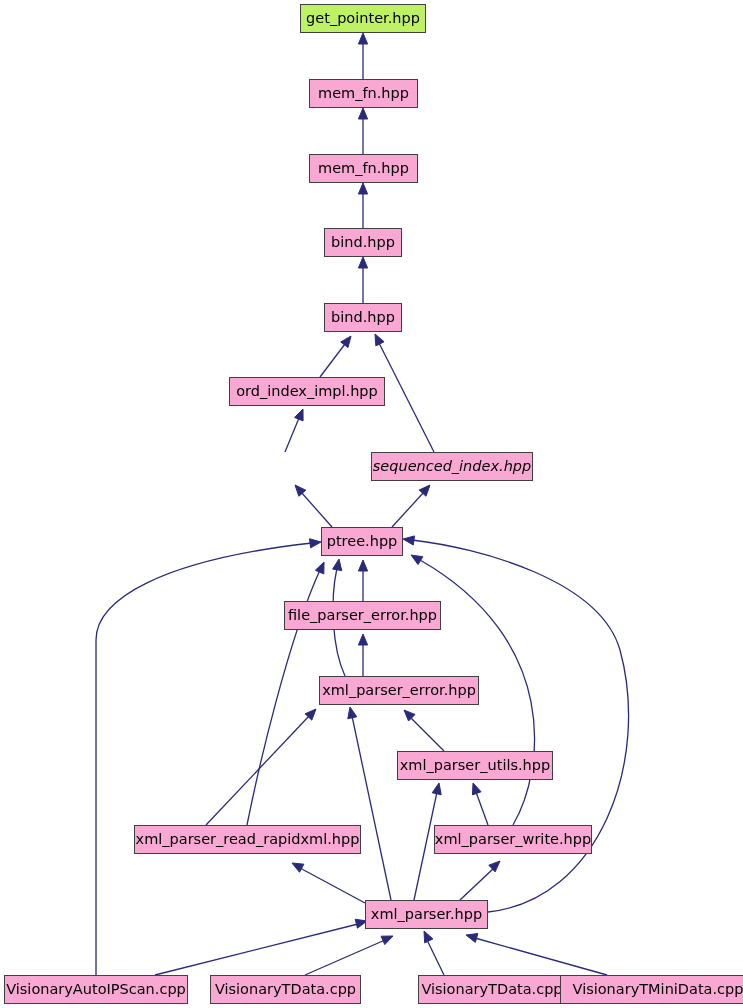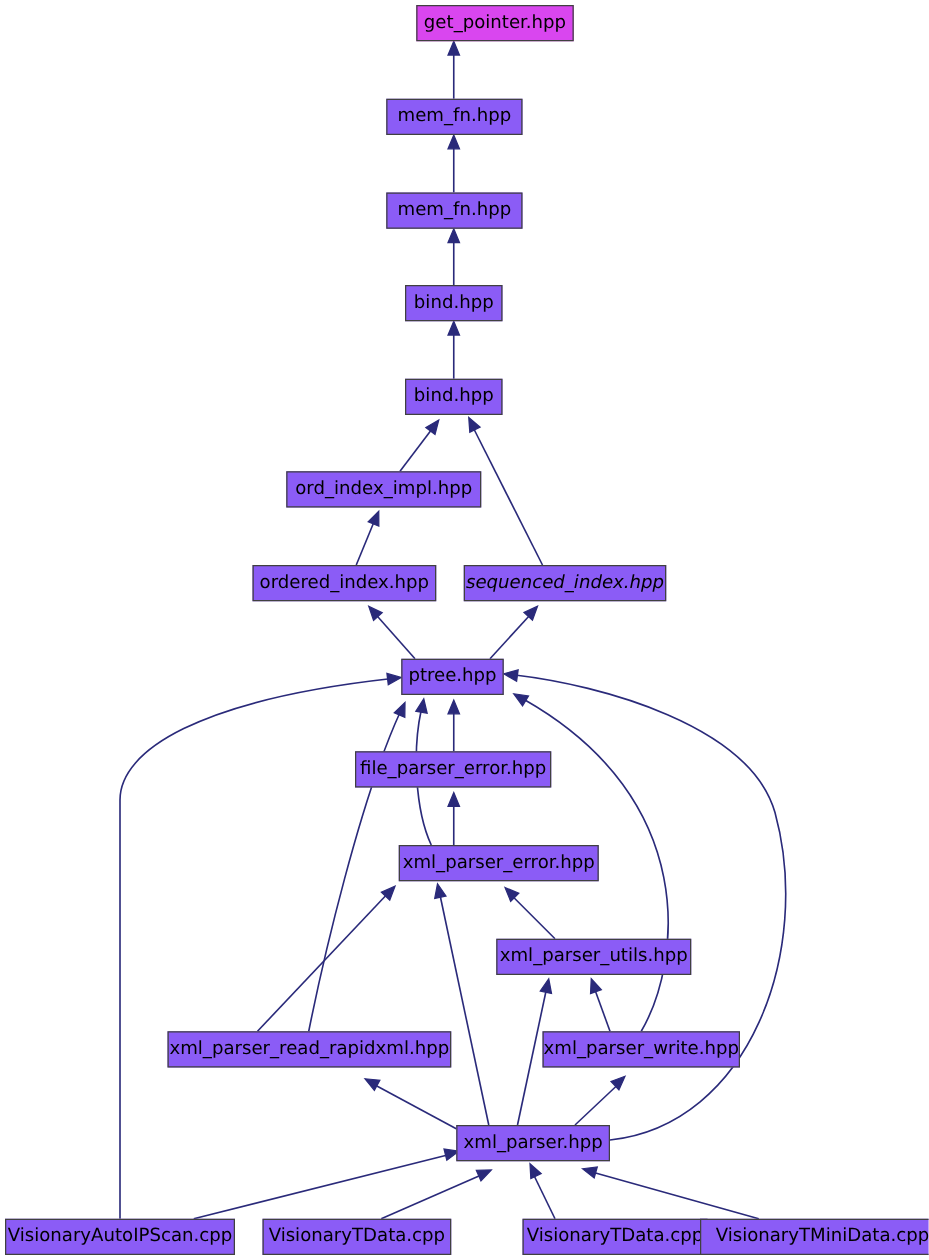--- a/index.html
+++ b/index.html
@@ -20,34 +20,33 @@
     left: 0;
     top: 0;
     width: 743px;
     height: 1008px;
     pointer-events: none;
   }
   .node {
     position: absolute;
     box-sizing: border-box;
     border: 1px solid #404040;
-    background: #8b5cf6;
+    background: #f9a8d4;
     color: #000000;
     font-size: 14.5px;
     line-height: 1;
     display: flex;
     align-items: center;
     justify-content: center;
     white-space: nowrap;
     letter-spacing: 0px;
     z-index: 5;
   }
   .node.highlight {
-    background: #d946ef;
-    margin-left: 33px;
+    background: #bef264;
   }
 </style>
 </head>
 <body>
 
 <div id="canvas">
   <svg id="edges" viewBox="0 0 743 1008" xmlns="http://www.w3.org/2000/svg">
       <path d="M363,79 L363,42" fill="none" stroke="#2a2a7a" stroke-width="1.3"></path>
       <polygon points="363.00,33.00 367.60,44.00 358.40,44.00" fill="#2a2a7a" stroke="#2a2a7a" stroke-width="1"></polygon>
       <path d="M363,154 L363,117" fill="none" stroke="#2a2a7a" stroke-width="1.3"></path>
@@ -114,23 +113,20 @@
     </div>
     <div class="node" style="left: 324px; top: 228px; width: 78px; height: 29px;">
       <span>bind.hpp</span>
     </div>
     <div class="node" style="left: 324px; top: 303px; width: 78px; height: 29px;">
       <span>bind.hpp</span>
     </div>
     <div class="node" style="left: 229px; top: 377px; width: 156px; height: 29px;">
       <span>ord_index_impl.hpp</span>
     </div>
-    <div class="node" style="left: 202px; top: 452px; width: 147px; height: 29px;">
-      <span>ordered_index.hpp</span>
-    </div>
     <div class="node" style="left: 371px; top: 452px; width: 162px; height: 29px; font-style: italic;">
       <span>sequenced_index.hpp</span>
     </div>
     <div class="node" style="left: 321px; top: 527px; width: 82px; height: 29px;">
       <span>ptree.hpp</span>
     </div>
     <div class="node" style="left: 284px; top: 601px; width: 157px; height: 29px;">
       <span>file_parser_error.hpp</span>
     </div>
     <div class="node" style="left: 283px; top: 676px; width: 160px; height: 29px; margin-left: 36px;">

